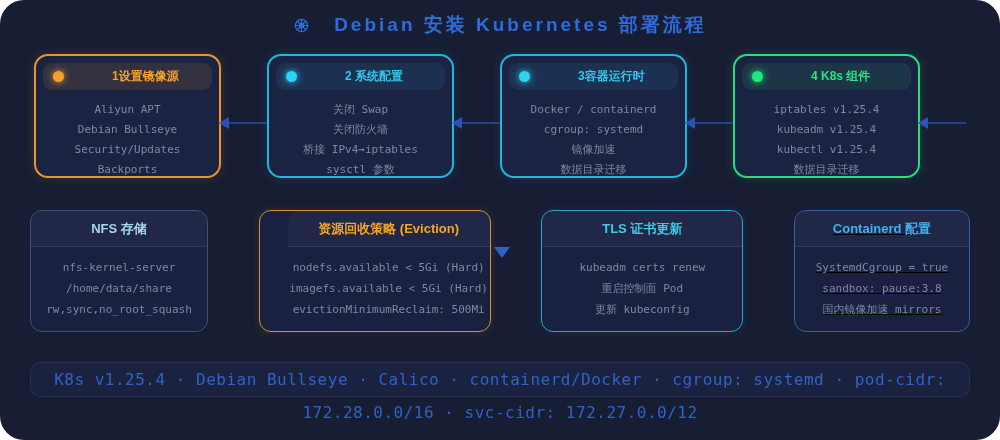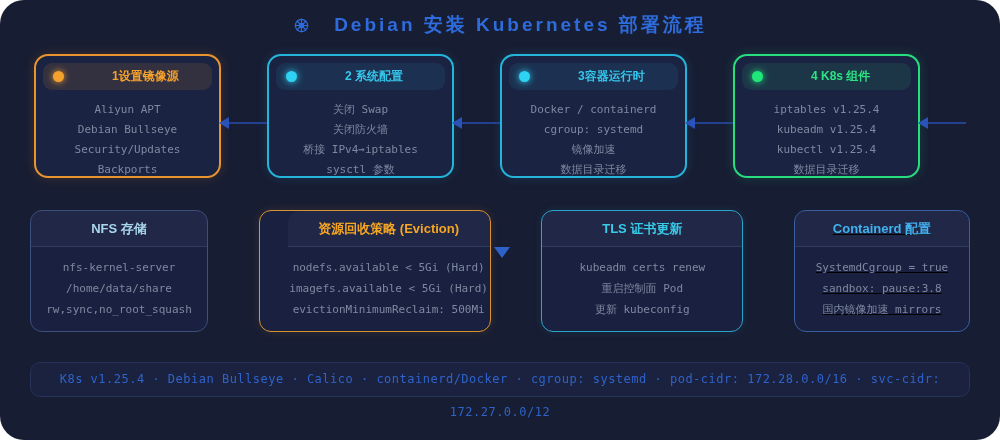--- a/index.html
+++ b/index.html
@@ -86,21 +86,21 @@
   .down-triangle {
     position:absolute; left:494px; top:247px; width:0; height:0;
     border-left:8px solid transparent; border-right:8px solid transparent;
     border-top:11px solid #2f62c8;
   }
   
   .summary-bar {
     margin:30px 30px 0; height:35px; line-height:33px;
     border:1px solid #263258; border-radius:10px; background:#1a2240;
     text-align:center; color:#2f63c9;
-    font-family:"DejaVu Sans Mono", monospace; font-size:12px; letter-spacing:.5px;
+    font-family:"DejaVu Sans Mono", monospace; font-size:16px; letter-spacing:.5px;
   }
 </style>
 </head>
 <body>
 
 <div class="panel">
 
   <div class="title-row">
     <svg width="17" height="17" viewBox="0 0 20 20">
       <g stroke="#2e6bdb" stroke-width="1.4" fill="none">

